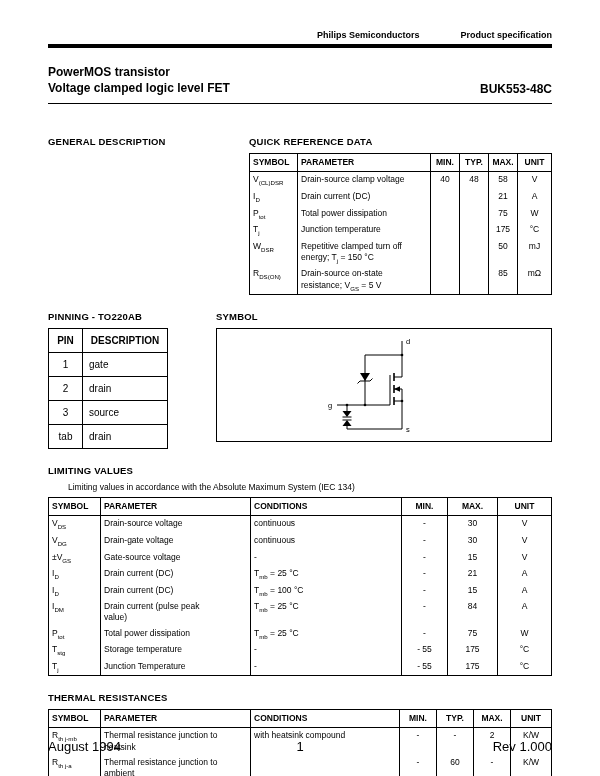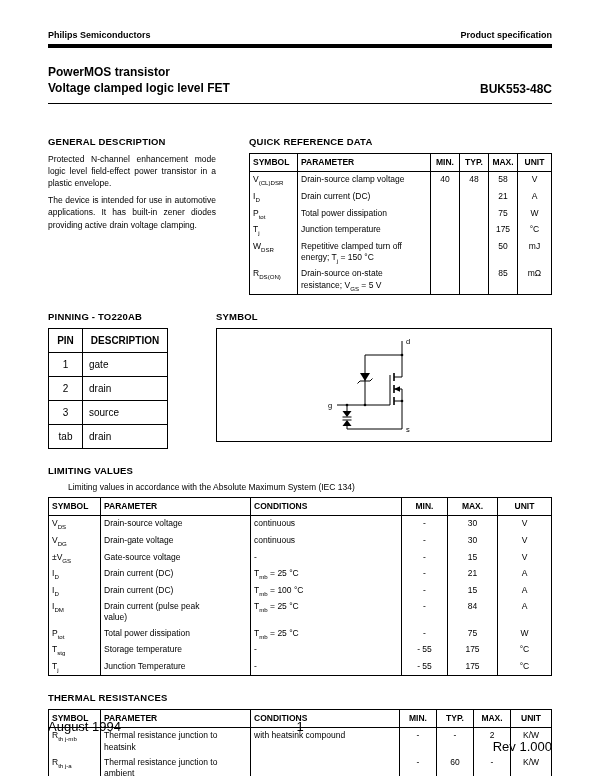--- a/index.html
+++ b/index.html
@@ -1,20 +1,20 @@
 <!DOCTYPE html>
 <html><head>
 <meta charset="utf-8">
 <style>
   * { box-sizing: border-box; }
   html, body { margin:0; padding:0; background:#ffffff; }
   body { font-family:"Liberation Sans", sans-serif; color:#000; }
   .page { width:600px; height:776px; position:relative; background:#fff; padding:30px 48px 0 48px; overflow:hidden; }
 
-  .hdr { display:flex; justify-content:space-between; font-size:9px; font-weight:bold;gap:41px; }
+  .hdr { display:flex; justify-content:flex-end; font-size:9px; font-weight:bold;gap:41px; }
   .rule-thick { height:4px; background:#000; margin-top:4px; }
   .rule-thin { height:1px; background:#000; margin-top:7px; }
 
   .title-row { display:flex; justify-content:space-between; align-items:flex-end; margin-top:17px; }
   .title-main div { font-size:12px; font-weight:bold; line-height:1.3; }
   .part-no { font-size:12px; font-weight:bold; }
 
   .sec-h { font-size:9.5px; font-weight:bold; margin:0 0 6px 0; letter-spacing:0.2px; }
 
   .row1 { display:flex; gap:19px; margin-top:32px; }
@@ -40,21 +40,21 @@
   .pin td.pc { text-align:center; width:34px; }
 
   .sec { margin-top:16px; }
   .lim-sub { font-size:8.5px; margin:0 0 5px 0;padding-left:20px; }
 
   svg text { font-family:"Liberation Sans", sans-serif; fill:#000; }
 
   .footer { position:absolute; left:48px; right:48px; bottom:22px; display:flex; font-size:13px; }
   .footer .fl { flex:1; text-align:left; }
   .footer .fc { flex:1; text-align:center; }
-  .footer .fr { flex:1; text-align:right;margin-top:20px; }
+  .footer .fr { flex:1; text-align:right; }
 </style>
 </head>
 <body>
 
 <div class="page">
 
   <div class="hdr">
     <span>Philips Semiconductors</span>
     <span>Product specification</span>
   </div>
@@ -65,24 +65,20 @@
       <div>PowerMOS transistor</div>
       <div>Voltage clamped logic level FET</div>
     </div>
     <div class="part-no">BUK553-48C</div>
   </div>
   <div class="rule-thin"></div>
 
   <div class="row1">
     <div class="col-left">
       <div class="sec-h">GENERAL DESCRIPTION</div>
-      <div class="gd-text">
-        <p>Protected N-channel enhancement mode logic level field-effect power transistor in a plastic envelope.</p>
-        <p>The device is intended for use in automotive applications. It has built-in zener diodes providing active drain voltage clamping.</p>
-      </div>
     </div>
     <div class="col-right">
       <div class="sec-h">QUICK REFERENCE DATA</div>
       <table class="dt">
         <colgroup>
             <col style="width:48px">
             <col>
             <col style="width:29px">
             <col style="width:29px">
             <col style="width:29px">

